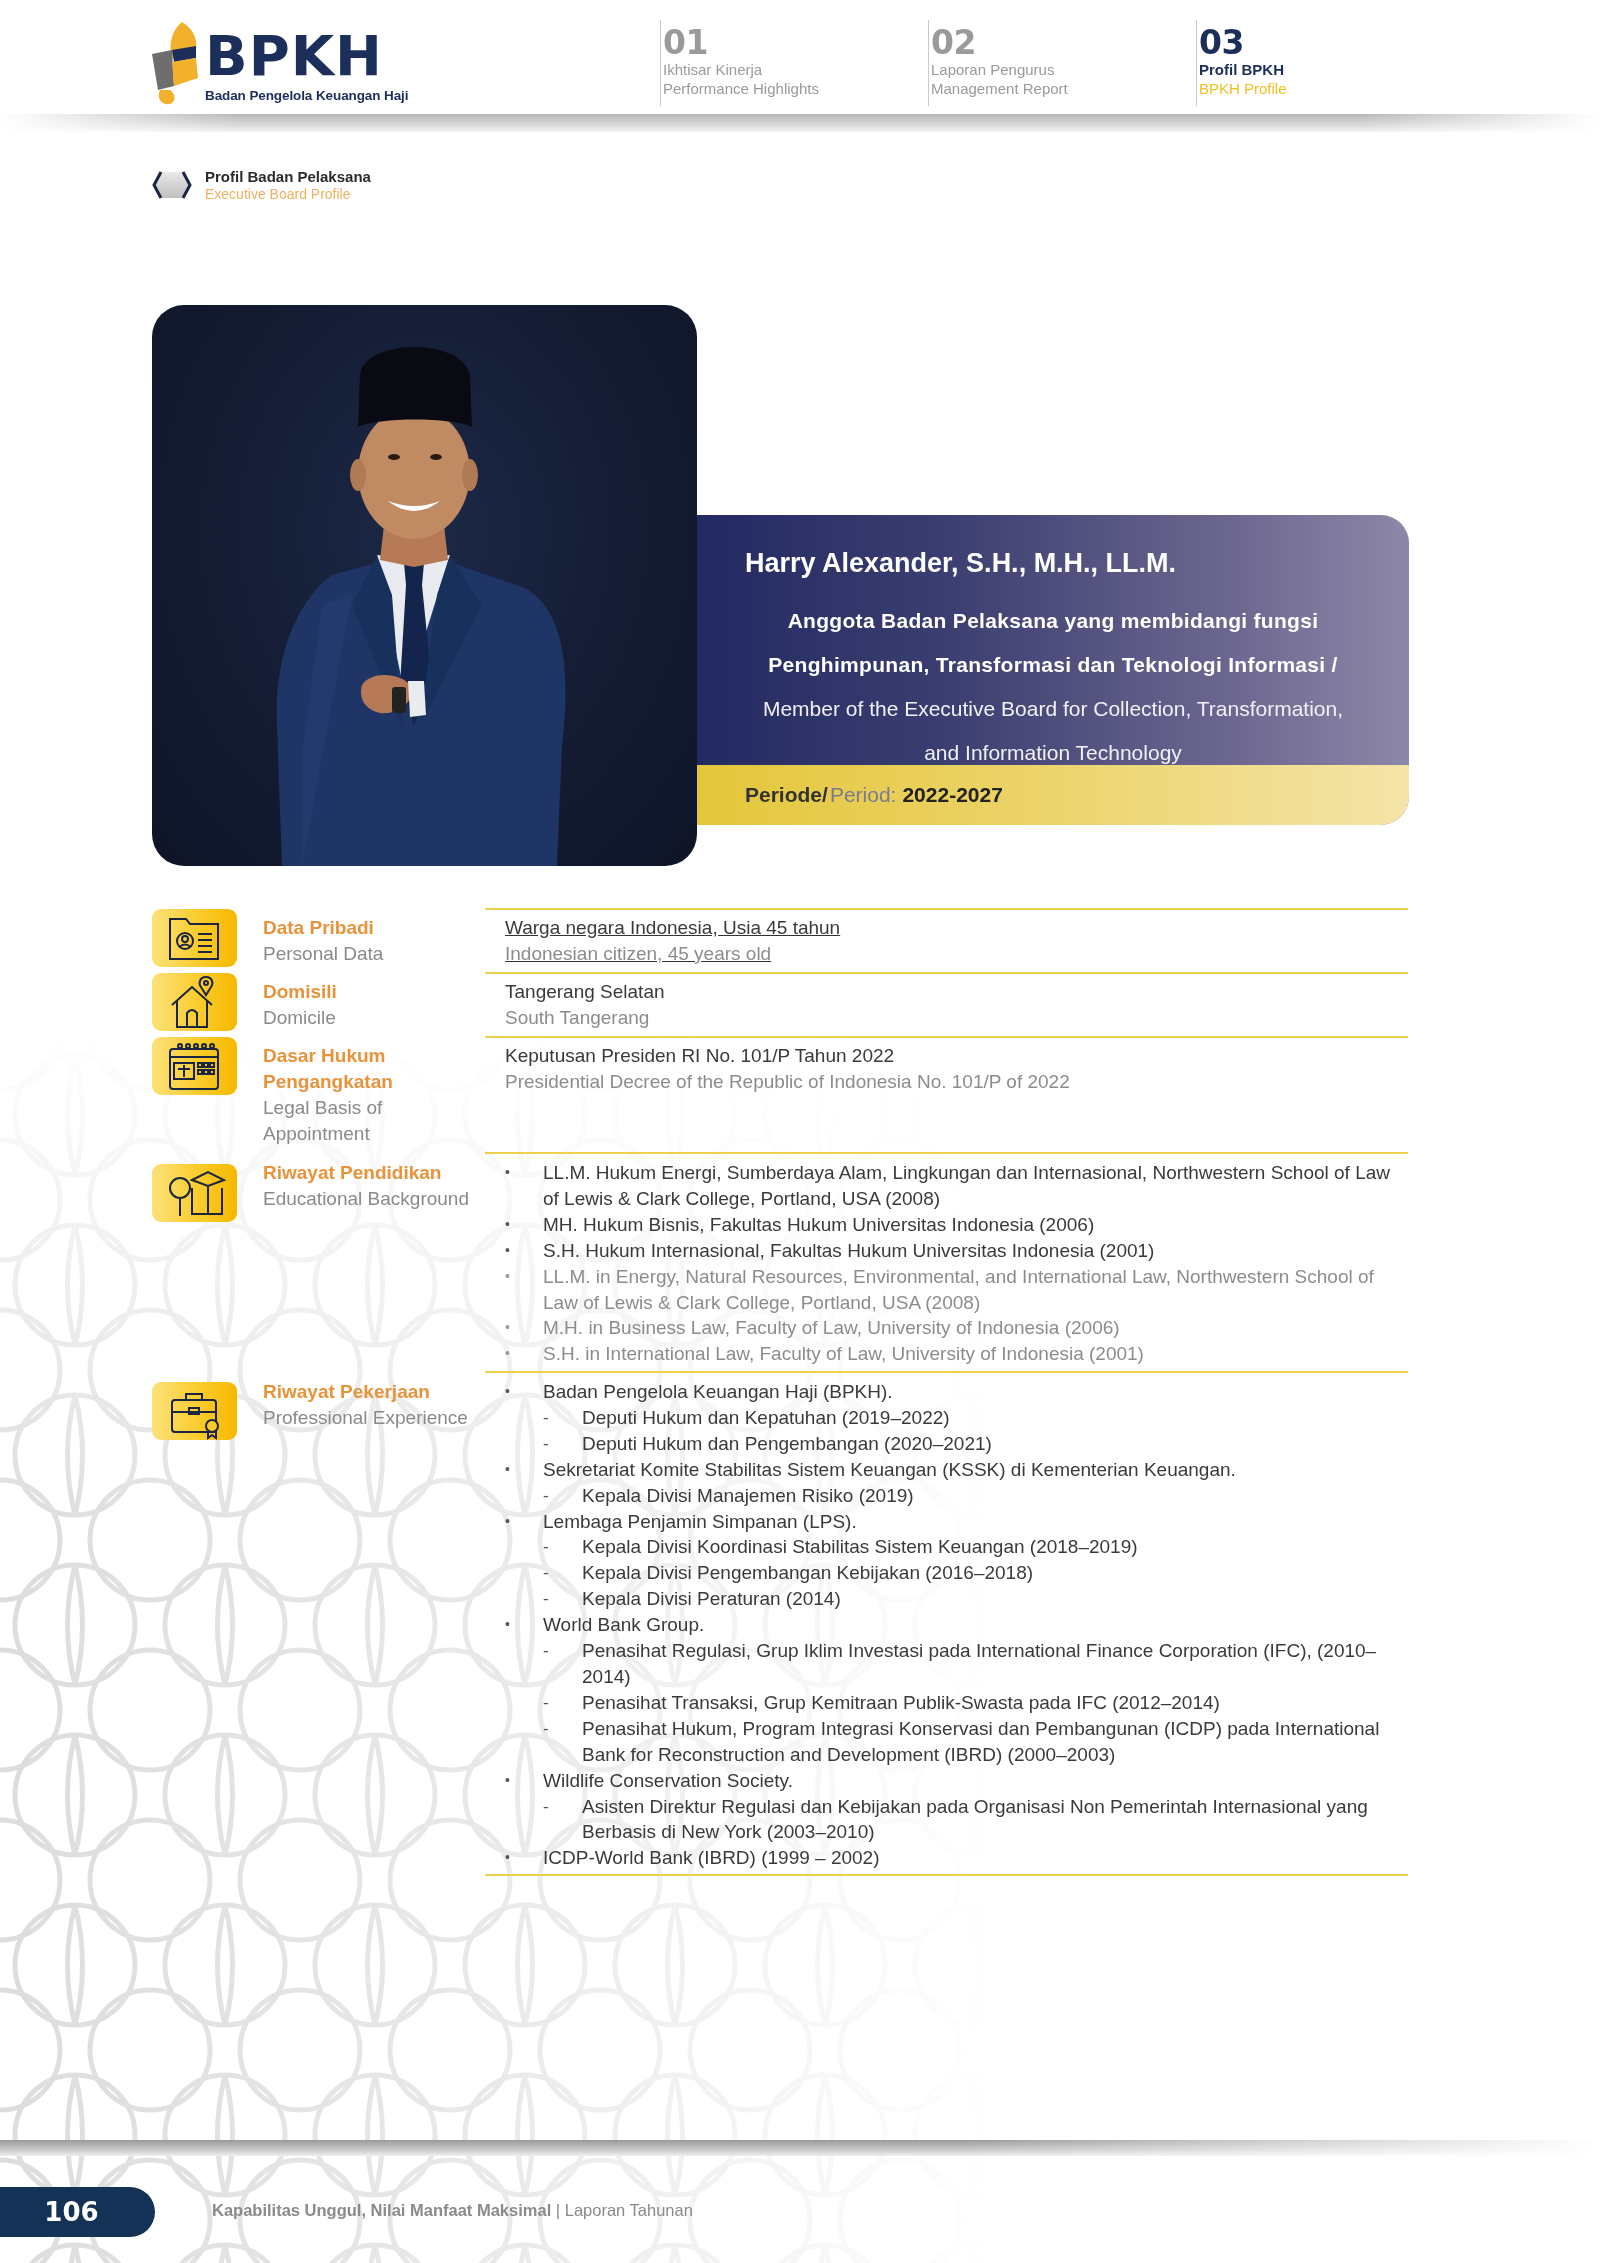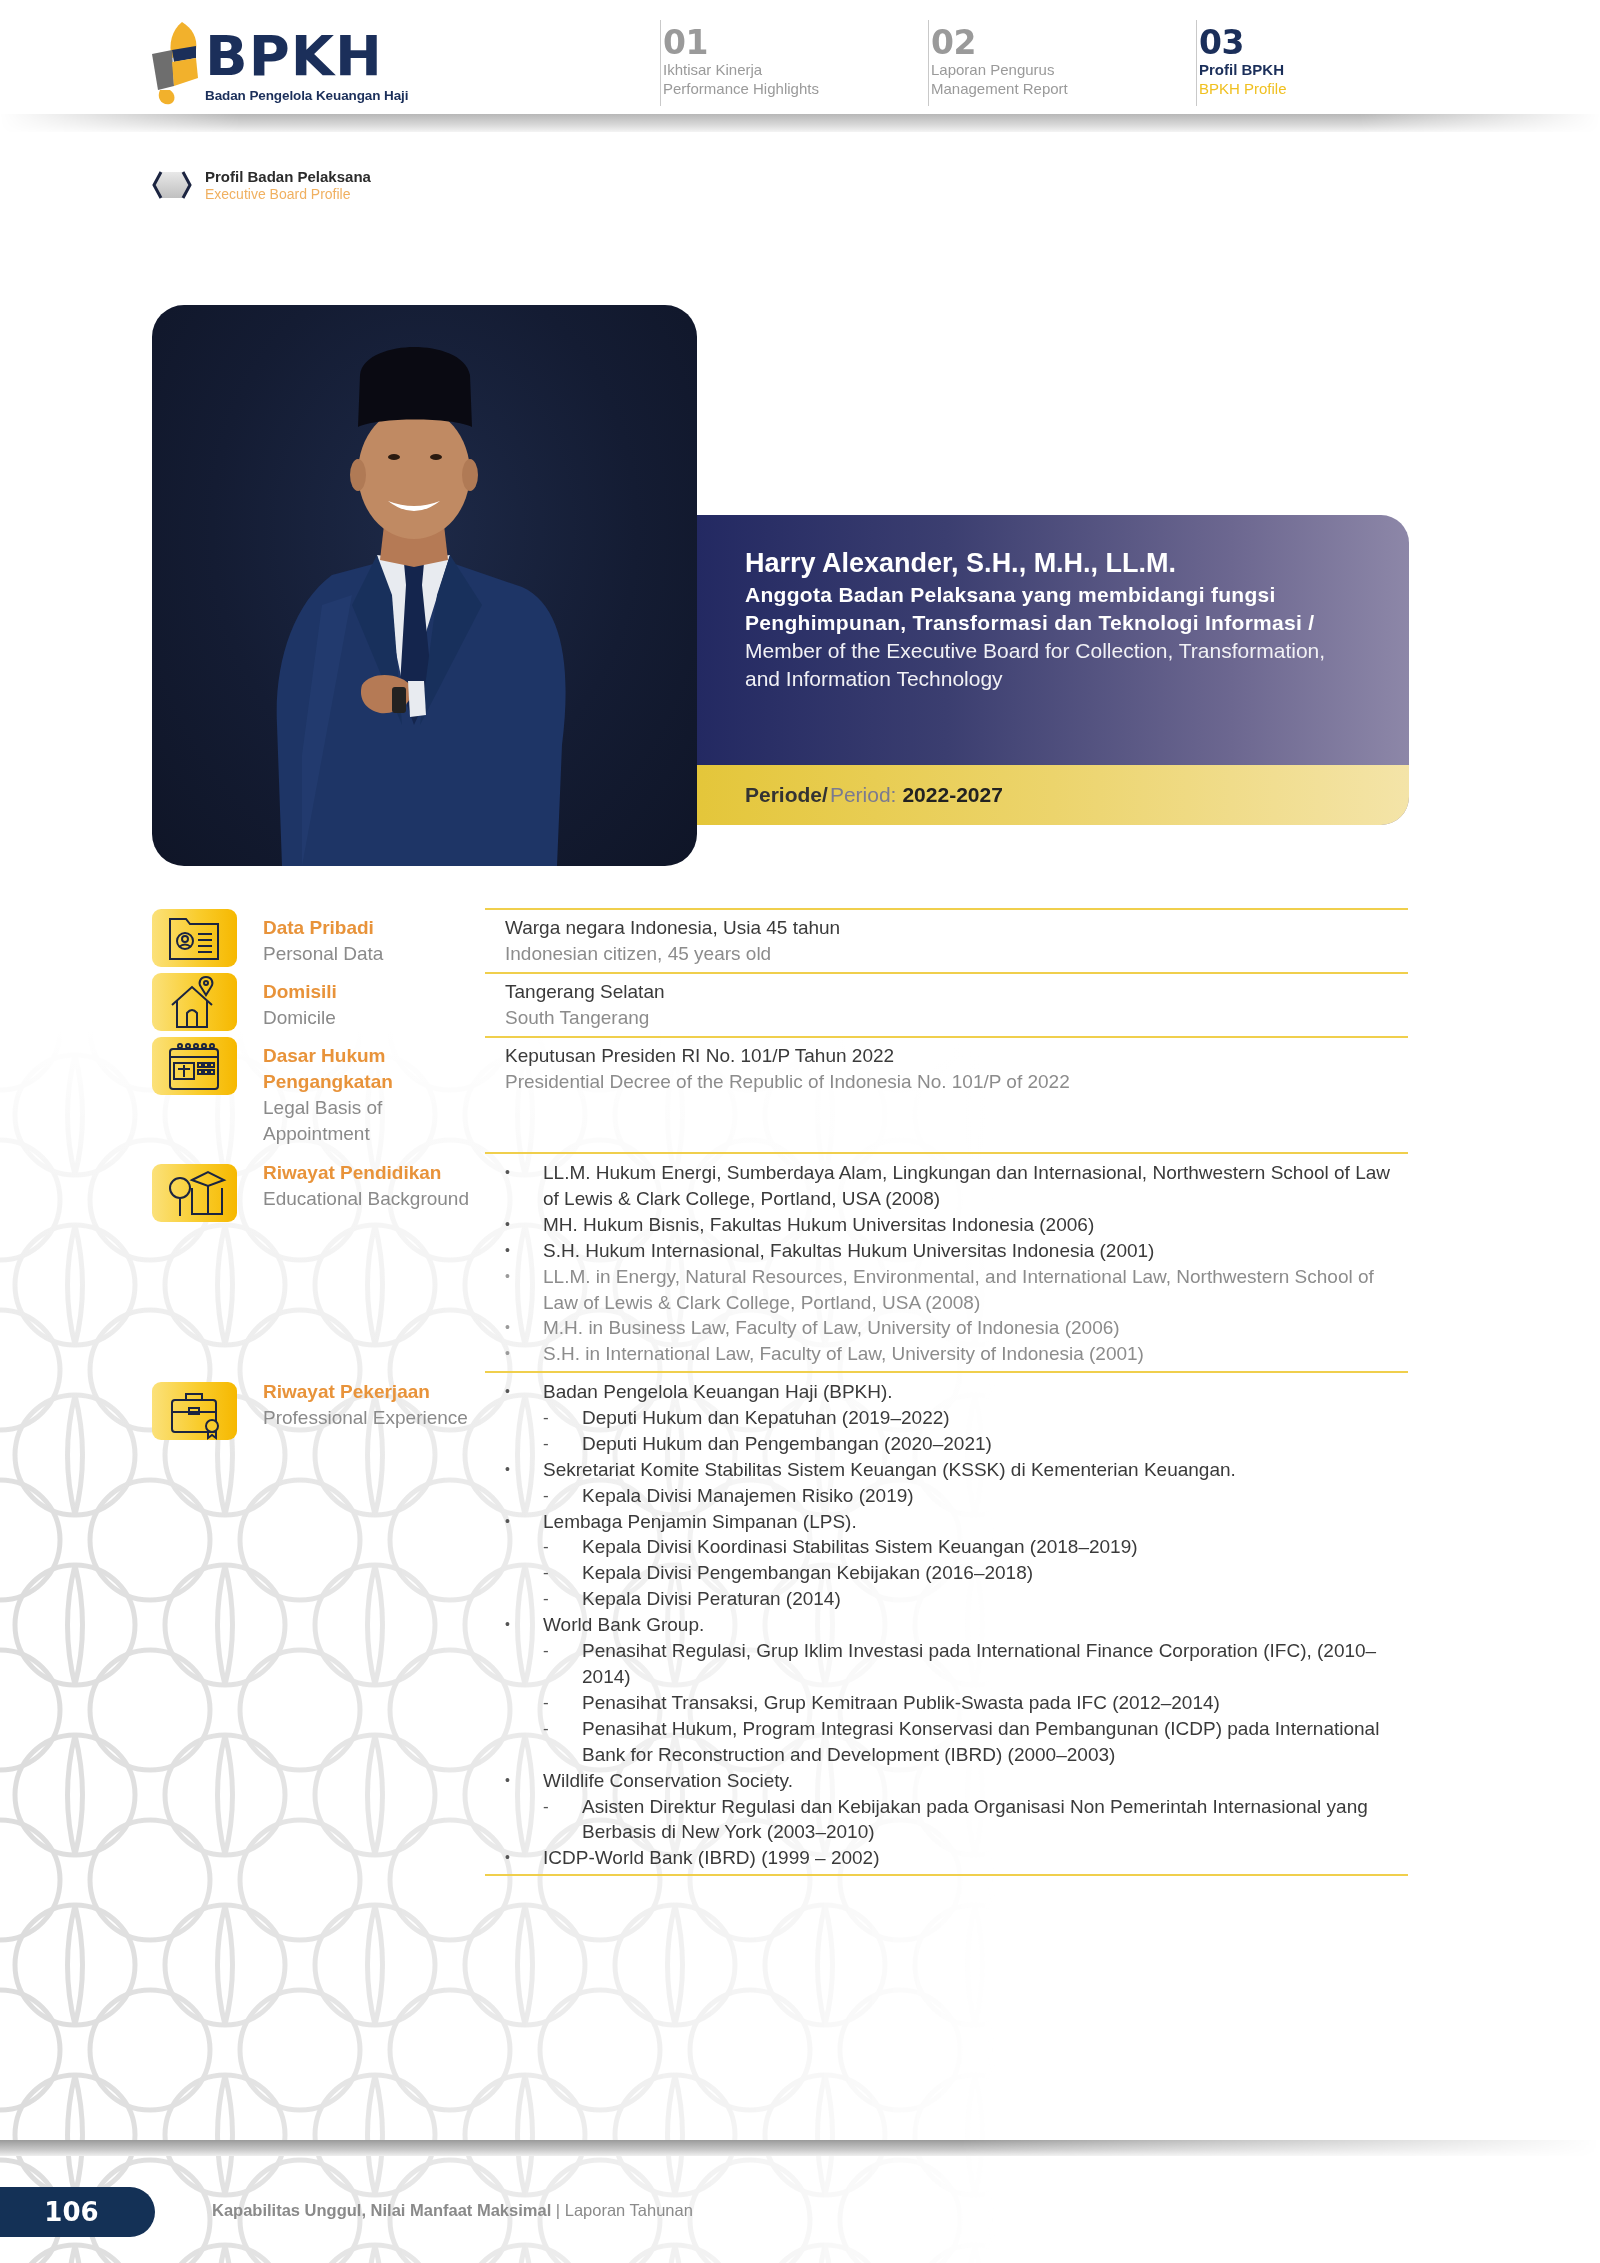--- a/index.html
+++ b/index.html
@@ -58,21 +58,21 @@
   .info-card {
     position: absolute; left: 697px; top: 515px; width: 712px; height: 310px;
     border-radius: 0 28px 28px 0; overflow: hidden; z-index: 2;
   }
   .info-top {
     position: absolute; left: 0; top: 0; width: 712px; height: 316px;
     background: linear-gradient(90deg, #232962 0%, #3b3e70 35%, #6c6790 75%, #8d87a8 100%);
     padding: 30px 48px 0 48px;
   }
   .info-name { font-family: "Liberation Sans", sans-serif; font-weight: bold; font-size: 27px; color: #ffffff; line-height: 36px; white-space: nowrap; }
-  .info-role { font-size: 21px; line-height: 28px; color: #ffffff; }
+  .info-role { margin-top: 18px; font-size: 21px; line-height: 44px; color: #ffffff; text-align: center; }
   .info-role b { font-weight: bold; letter-spacing: 0.3px; }
   .info-role span.en { font-weight: normal; color: #f1f1f5; }
   .info-bottom {
     position: absolute; left: 0; top: 250px; width: 712px; height: 60px;
     background: linear-gradient(90deg, #e4c63a 0%, #ecd46c 50%, #f4e4a8 100%);
     padding: 0 48px; display: flex; align-items: center;
     font-size: 21px; color: #2b2b2b;
   }
   .period-id { font-weight: bold; color: #333; }
   .period-en { color: #7a7a90; margin-left: 2px; }
@@ -237,21 +237,21 @@
         <path d="M27 38 Q33 33 39 38"></path>
     <path d="M46 25 H60 M46 31 H60 M46 37 H60 M46 43 H60"></path>
   </g>
     </svg>
 </div>
 <div class="sec-label" style="top:915px;">
   <div class="id">Data Pribadi</div>
   <div class="en">Personal Data</div>
 </div>
 <div class="rule" style="top:908px;"></div>
-<div class="val" style="top:915px;">
+<div class="val" style="top:915px;text-decoration:underline;">
   <div class="id">Warga negara Indonesia, Usia 45 tahun</div>
   <div class="en">Indonesian citizen, 45 years old</div>
 </div>
 
 <div class="sec-icon" style="top:973px;">
   <svg viewBox="0 0 85 58">
       <g fill="none" stroke="#1b2440" stroke-width="2">
     <path d="M20 32 L40 14 L60 32"></path>
         <path d="M25 28 L25 54 L55 54 L55 28"></path>
         <path d="M35 54 V40 Q40 34 45 40 V54"></path>

